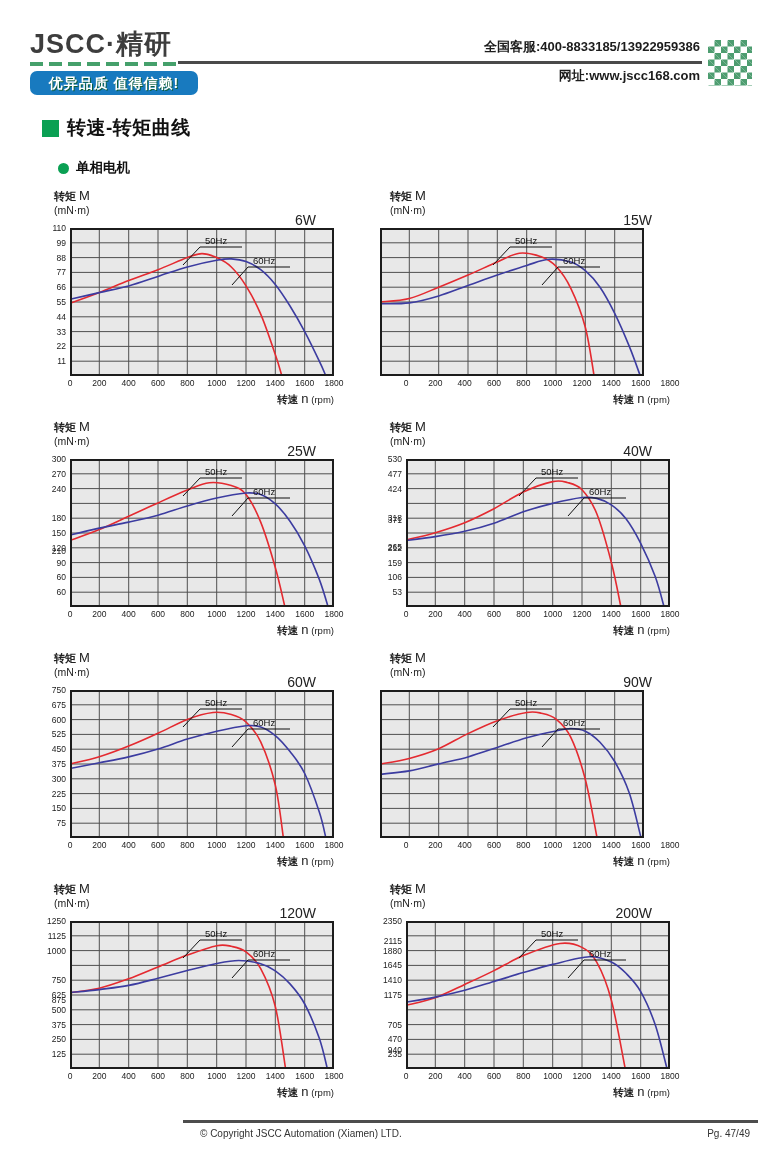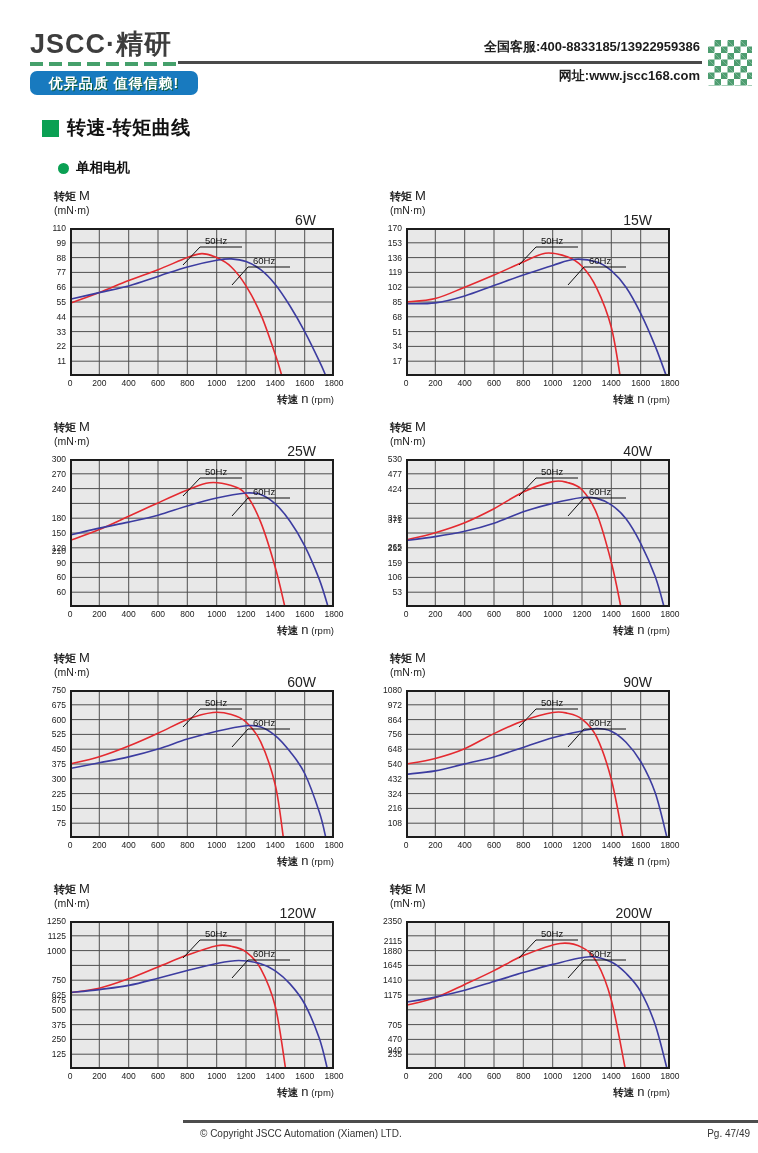--- a/index.html
+++ b/index.html
@@ -158,32 +158,20 @@
 
   <div class="chart">
     <div class="chart-head">
       <div class="ylab">
         <div class="ylab1"><span class="cjk">转矩</span> <span class="mvar">M</span></div>
         <div class="ylab2">(mN·m)</div>
       </div>
       <div class="ctitle">15W</div>
     </div>
     <div class="plot-row">
-      <div class="yticks">
-            <span style="top: 0px;">170</span>
-            <span style="top: 14.8px;">153</span>
-            <span style="top: 29.6px;">136</span>
-            <span style="top: 44.4px;">119</span>
-            <span style="top: 59.2px;">102</span>
-            <span style="top: 74px;">85</span>
-            <span style="top: 88.8px;">68</span>
-            <span style="top: 103.6px;">51</span>
-            <span style="top: 118.4px;">34</span>
-            <span style="top: 133.2px;">17</span>
-          </div>
       <svg class="plot" width="264" height="148">
             <rect x="0" y="0" width="264" height="148" fill="#e8e8e8"></rect>
             <line x1="29.3" y1="0" x2="29.3" y2="148" stroke="#4f4f4f" stroke-width="1"></line>
             <line x1="58.7" y1="0" x2="58.7" y2="148" stroke="#4f4f4f" stroke-width="1"></line>
             <line x1="88.0" y1="0" x2="88.0" y2="148" stroke="#4f4f4f" stroke-width="1"></line>
             <line x1="117.3" y1="0" x2="117.3" y2="148" stroke="#4f4f4f" stroke-width="1"></line>
             <line x1="146.7" y1="0" x2="146.7" y2="148" stroke="#4f4f4f" stroke-width="1"></line>
             <line x1="176.0" y1="0" x2="176.0" y2="148" stroke="#4f4f4f" stroke-width="1"></line>
             <line x1="205.3" y1="0" x2="205.3" y2="148" stroke="#4f4f4f" stroke-width="1"></line>
             <line x1="234.7" y1="0" x2="234.7" y2="148" stroke="#4f4f4f" stroke-width="1"></line>
@@ -462,32 +450,20 @@
 
   <div class="chart">
     <div class="chart-head">
       <div class="ylab">
         <div class="ylab1"><span class="cjk">转矩</span> <span class="mvar">M</span></div>
         <div class="ylab2">(mN·m)</div>
       </div>
       <div class="ctitle">90W</div>
     </div>
     <div class="plot-row">
-      <div class="yticks">
-            <span style="top: 0px;">1080</span>
-            <span style="top: 14.8px;">972</span>
-            <span style="top: 29.6px;">864</span>
-            <span style="top: 44.4px;">756</span>
-            <span style="top: 59.2px;">648</span>
-            <span style="top: 74px;">540</span>
-            <span style="top: 88.8px;">432</span>
-            <span style="top: 103.6px;">324</span>
-            <span style="top: 118.4px;">216</span>
-            <span style="top: 133.2px;">108</span>
-          </div>
       <svg class="plot" width="264" height="148">
             <rect x="0" y="0" width="264" height="148" fill="#e8e8e8"></rect>
             <line x1="29.3" y1="0" x2="29.3" y2="148" stroke="#4f4f4f" stroke-width="1"></line>
             <line x1="58.7" y1="0" x2="58.7" y2="148" stroke="#4f4f4f" stroke-width="1"></line>
             <line x1="88.0" y1="0" x2="88.0" y2="148" stroke="#4f4f4f" stroke-width="1"></line>
             <line x1="117.3" y1="0" x2="117.3" y2="148" stroke="#4f4f4f" stroke-width="1"></line>
             <line x1="146.7" y1="0" x2="146.7" y2="148" stroke="#4f4f4f" stroke-width="1"></line>
             <line x1="176.0" y1="0" x2="176.0" y2="148" stroke="#4f4f4f" stroke-width="1"></line>
             <line x1="205.3" y1="0" x2="205.3" y2="148" stroke="#4f4f4f" stroke-width="1"></line>
             <line x1="234.7" y1="0" x2="234.7" y2="148" stroke="#4f4f4f" stroke-width="1"></line>

